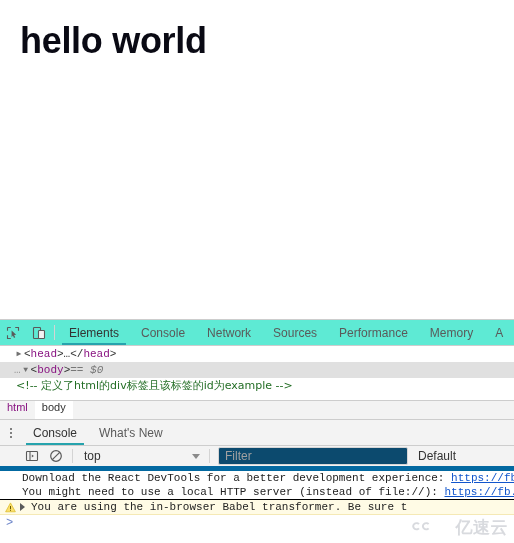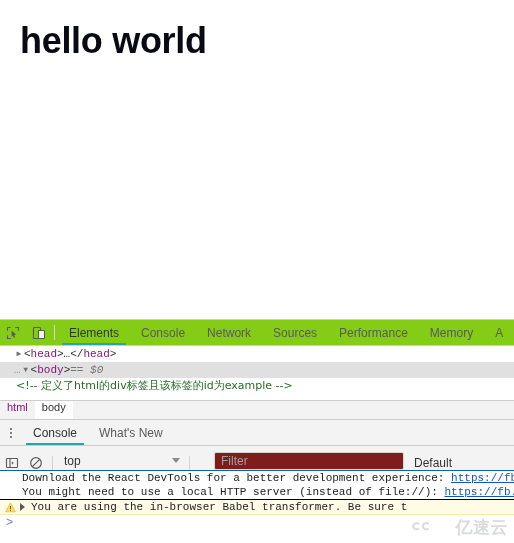--- a/index.html
+++ b/index.html
@@ -50,21 +50,21 @@
     border-top: 1px solid #cdcdcd;
     box-sizing: border-box;
     overflow: hidden;
     font-family: "Liberation Sans", sans-serif;
   }
 
   
   .dt-tabbar {
     position: relative;
     height: 26px;
-    background: #84cc16;
+    background: #5eead4;
     border-bottom: 1px solid #cdcdcd;
     display: flex;
     align-items: stretch;
     box-sizing: border-box;
     white-space: nowrap;
   }
   .dt-toolbtn {
     width: 26px;
     display: flex;
     align-items: center;
@@ -194,25 +194,26 @@
     width: 2px; height: 2px;
     background: #5a5a5a;
     display: block;
     border-radius: 50%;
   }
 
   
   .console-toolbar {
     height: 25px;
     background: #f3f3f3;
-    border-bottom: 1px solid #0369a1;
-    display: flex;
-    align-items: flex-end;
-    box-sizing: border-box;
-    white-space: nowrap;
+    border-bottom: 5px solid #0369a1;
+    display: flex;
+    align-items: center;
+    box-sizing: border-box;
+    white-space: nowrap;
+    padding-left: 20px;
   }
   .ct-btn {
     width: 24px;
     display: flex;
     align-items: center;
     justify-content: center;
     flex: 0 0 auto;
   }
   .ct-sep {
     width: 1px;
@@ -235,31 +236,31 @@
   }
   .caret {
     width: 0; height: 0;
     border-left: 4px solid transparent;
     border-right: 4px solid transparent;
     border-top: 5px solid #8a8a8a;
   }
   .filter-input {
     width: 190px;
     height: 18px;
-    background: #7f1d1d;
+    background: #0c4a6e;
     border: 1px solid #d6d6d6;
     border-radius: 2px;
     box-sizing: border-box;
     display: flex;
     align-items: center;
     padding: 0 6px;
     font-size: 12px;
     color: #a0a0a0;
     flex: 0 0 auto;
-    margin-left: 20px;
+    margin-left: 4px;
   }
   .levels-select {
     display: flex;
     align-items: center;
     font-size: 12px;
     color: #333333;
     margin-left: 10px;
     flex: 0 0 auto;
   }
 

